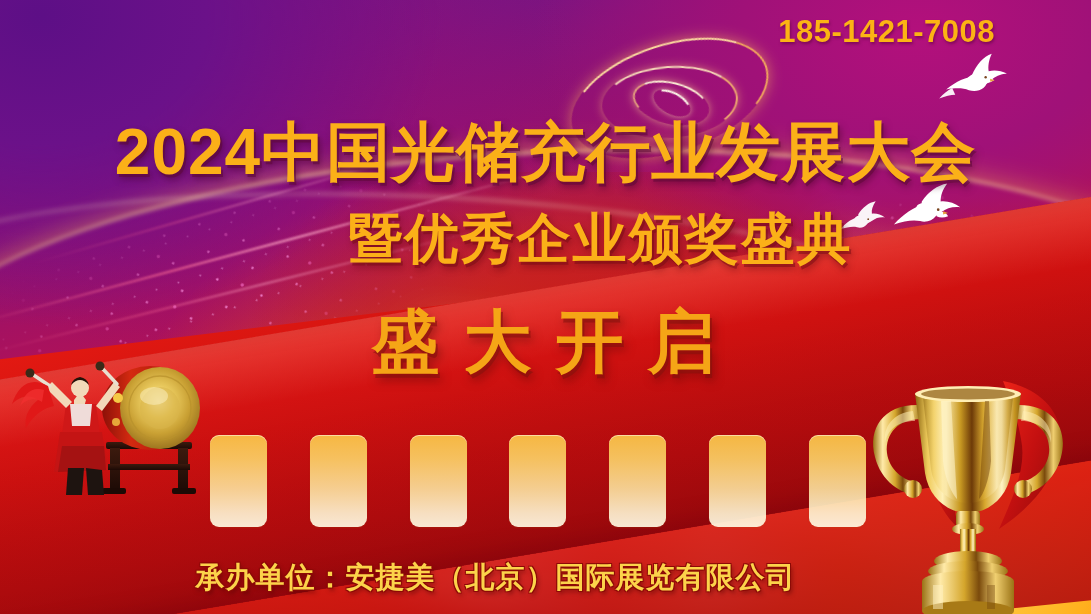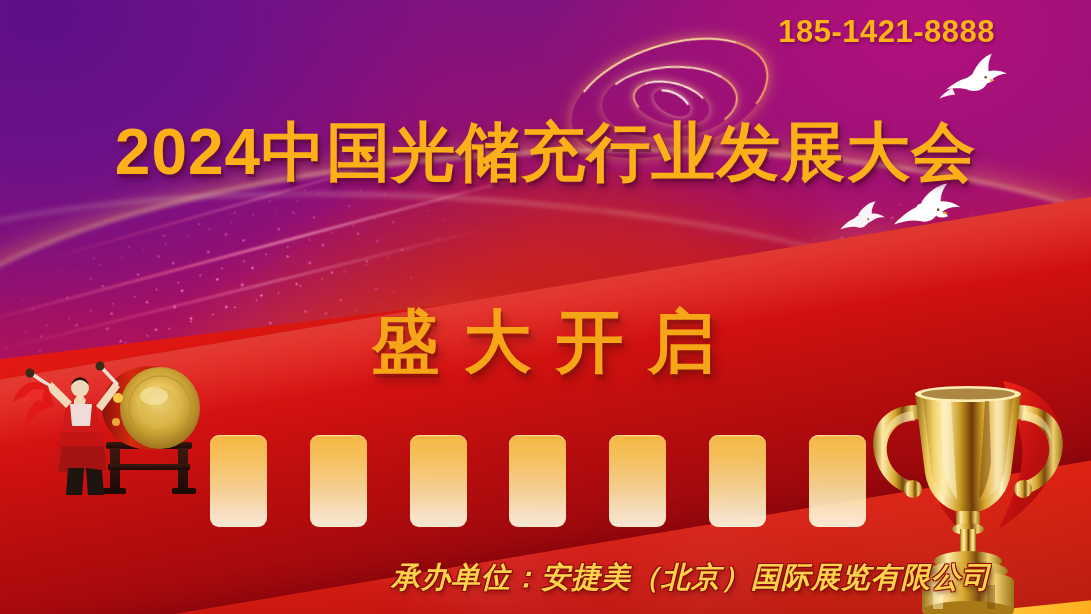--- a/index.html
+++ b/index.html
@@ -303,35 +303,34 @@
     box-shadow:
       0 1px 2px rgba(170,90,0,.18),
       inset 0 1px 0 rgba(255,255,255,.5);
   }
 
   
   .organizer {
     position: absolute;
     left: 0; bottom: 16px;
     width: 100%;
-    text-align: right;
+    text-align: center;
     padding-right: 100px;
     box-sizing: border-box;
     font-size: 29px;
     font-weight: 700;
     color: #fcd34a;
     letter-spacing: 1px;
     white-space: nowrap;
     text-shadow:
       1px 1px 0 #8c0a06,
       -1px -1px 0 #8c0a06,
       1px -1px 0 #8c0a06,
       -1px 1px 0 #8c0a06,
       2px 3px 4px rgba(70,0,0,.5);
-    font-style: italic;
   }
 
   
   .drummer { position: absolute; left: 10px; top: 330px; width: 210px; height: 165px; }
 
   
   .trophy { position: absolute; right: 8px; bottom: 0; width: 230px; height: 245px; }
 
   
   .dove { position: absolute; }
@@ -515,23 +514,24 @@
 
     <ellipse cx="115" cy="192" rx="34" ry="10" fill="url(#baseG)"></ellipse>
     <ellipse cx="115" cy="202" rx="40" ry="10" fill="url(#baseG)"></ellipse>
     <ellipse cx="115" cy="212" rx="46" ry="10" fill="url(#baseG)"></ellipse>
     <rect x="69" y="212" width="92" height="30" fill="url(#baseG)"></rect>
     <ellipse cx="115" cy="242" rx="46" ry="10" fill="#a87a16"></ellipse>
     <rect x="80" y="216" width="10" height="24" fill="#fff2c4" opacity=".5"></rect>
     <rect x="134" y="216" width="8" height="24" fill="#6b3c08" opacity=".35"></rect>
   </svg>
 
-  <div class="phone">185-1421-8888</div>
+  <div class="phone">185-1421-7008</div>
 
   <div class="title-main">2024中国光储充行业发展大会</div>
+  <div class="title-sub">暨优秀企业颁奖盛典</div>
   <div class="title-open">盛大开启</div>
 
   <div class="cards">
     <div class="card"></div>
     <div class="card"></div>
     <div class="card"></div>
     <div class="card"></div>
     <div class="card"></div>
     <div class="card"></div>
     <div class="card"></div>

